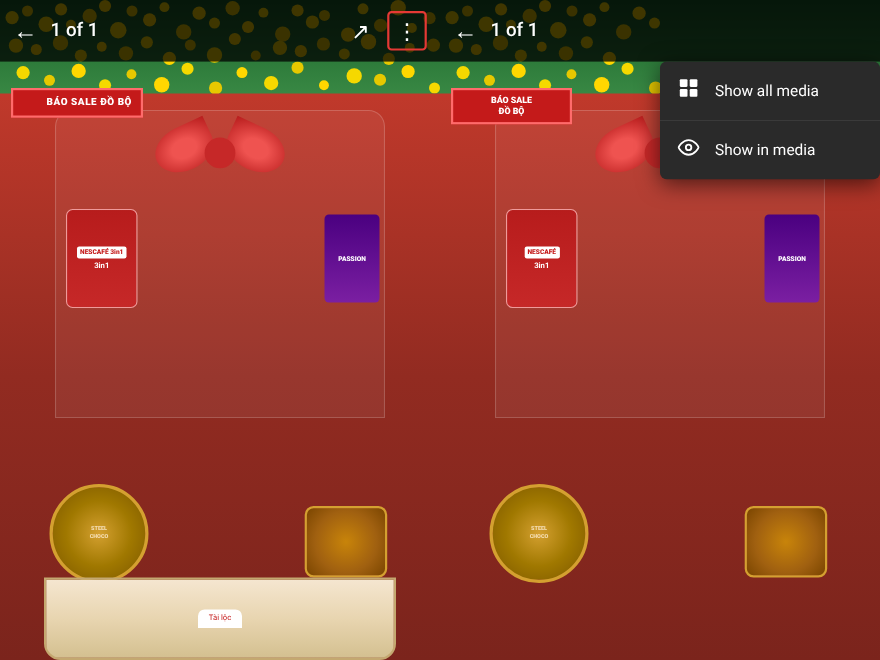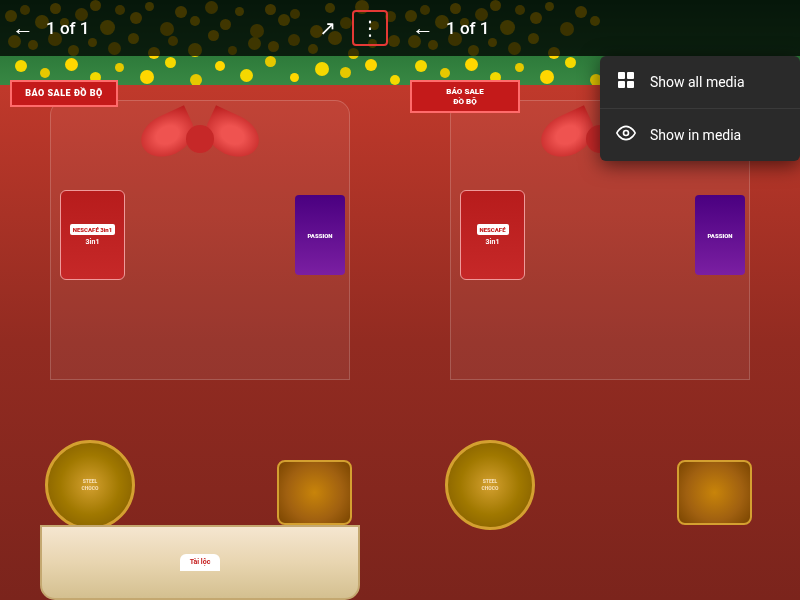--- a/index.html
+++ b/index.html
@@ -98,28 +98,28 @@
       height: 100%;
       position: relative;
       background: linear-gradient(180deg, #1a6b2a 0%, #2d8a3e 15%, #c41a1a 55%, #8b0000 100%);
     }
 
     
     .red-banner {
       position: absolute;
       top: 80px;
       left: 10px;
-      width: 108px;
+      width: 120px;
       padding: 6px 8px;
       background: #c41a1a;
       border: 2px solid #ff6b6b;
       color: #fff;
       font-size: 9px;
       font-weight: 900;
-      text-align: center;
+      text-align: right;
       line-height: 1.2;
       letter-spacing: 0.5px;
       z-index: 5;
     }
 
     
     .dropdown-menu {
       position: absolute;
       top: 56px;
       right: 0;
@@ -267,21 +267,21 @@
         <div style="position:absolute;top:95px;right:15px;width:50px;height:80px;background:linear-gradient(180deg,#4a0080 0%,#7b1fa2 100%);border-radius:4px;display:flex;align-items:center;justify-content:center;color:#fff;font-size:6px;font-weight:900;">PASSION</div>
 
         <div style="position:absolute;bottom:70px;left:5px;width:90px;height:90px;background:radial-gradient(circle,#d4a030 0%,#a07800 50%,#7a5500 100%);border-radius:50%;border:3px solid #d4a030;display:flex;flex-direction:column;align-items:center;justify-content:center;color:#f5deb3;font-size:5px;font-weight:900;text-align:center;line-height:1.4;">
           <div>STEEL</div>
             <div>CHOCO</div>
         </div>
 
         <div style="position:absolute;bottom:75px;right:8px;width:75px;height:65px;background:radial-gradient(circle,#c8840a 0%,#a06010 60%,#7a4500 100%);border-radius:8px;border:2px solid #d4a030;"></div>
 
         <div style="position:absolute;bottom:0;left:0;right:0;height:75px;background:linear-gradient(180deg,#f5e6d0 0%,#e8d5b0 50%,#d4c090 100%);border-radius:0 0 15px 15px;border:2px solid #c4a870;display:flex;flex-direction:column;align-items:center;justify-content:center;">
-          <div style="background:#fff;border-radius:6px 6px 0 0;padding:4px 10px;color:#c41a1a;font-size:7px;font-weight:700;line-height:1.3;text-align:center;">Tài
+          <div style="background:#fff;border-radius:6px 6px 0 0;padding:4px 10px;color:#c41a1a;font-size:7px;font-weight:400;line-height:1.3;text-align:center;">Tài
 lộc</div>
         </div>
       </div>
     </div>
   </div>
 
   <div class="top-bar">
     <span class="back-icon">←</span>
     <span class="counter">1 of 1</span>
     <div class="actions">

